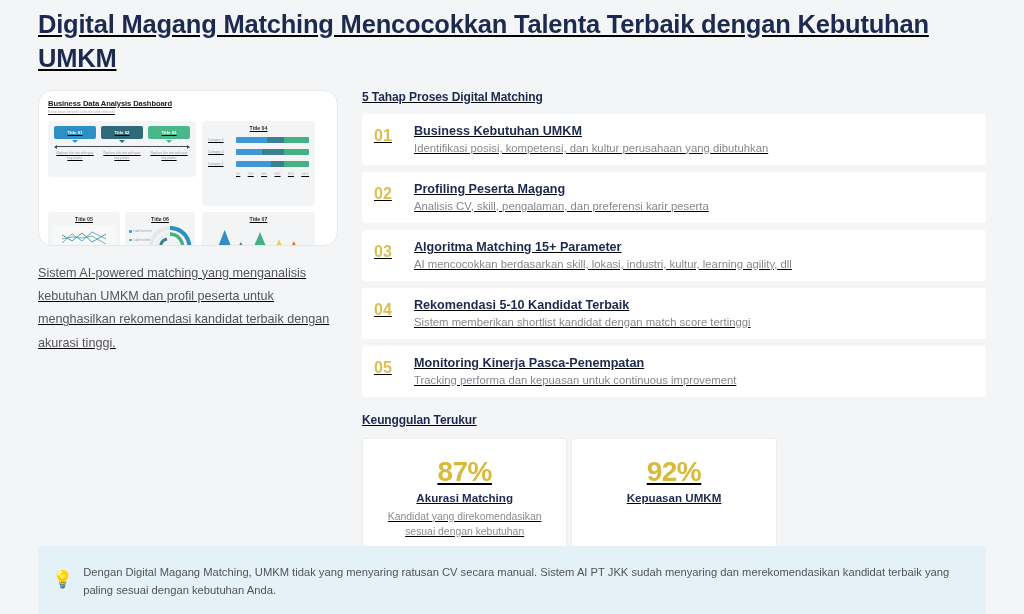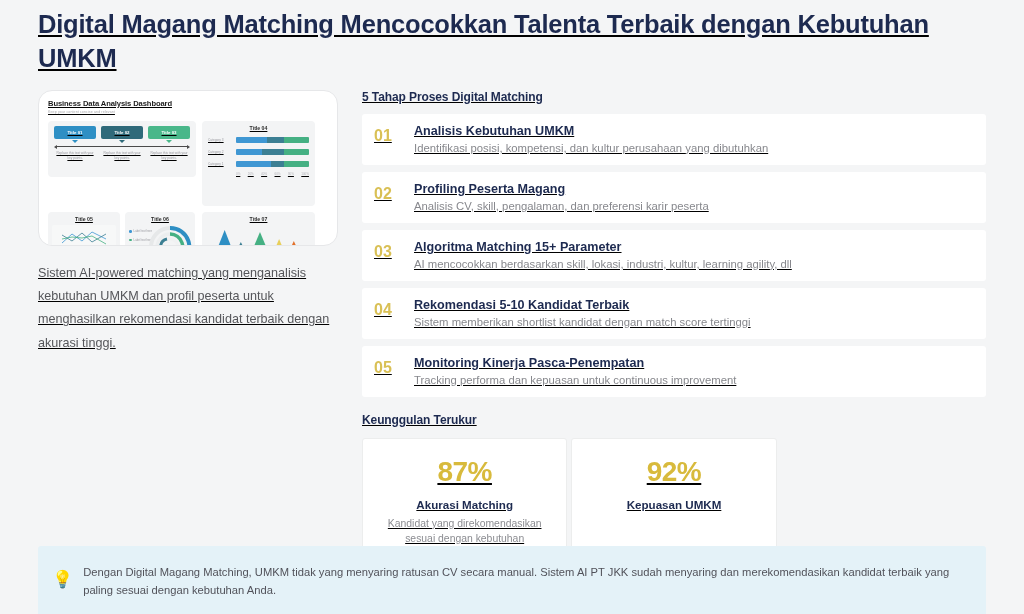--- a/index.html
+++ b/index.html
@@ -97,21 +97,21 @@
     display: flex; align-items: flex-start; gap: 14px;
   }
   .step-num { color: #d9c055; font-size: 16px; font-weight: bold; width: 26px; flex: 0 0 26px; padding-top: 3px; }
   .step-title { color: #1d2a50; font-size: 12.6px; font-weight: bold; }
   .step-desc { color: #87888d; font-size: 11.3px; margin-top: 4px; }
 
   .stats { margin-top: 11px; display: grid; grid-template-columns: repeat(3, 1fr); gap: 4px; }
   .stat { background: #ffffff; border: 1px solid #eceded; border-radius: 3px;
           padding: 17px 12px 16px; text-align: center; }
   .stat-value { color: #d8ba3c; font-size: 28px; font-weight: bold; letter-spacing: -0.5px; }
-  .stat-label { color: #1d2a50; font-size: 11.6px; font-weight: bold; margin-top: 10px; }
+  .stat-label { color: #1d2a50; font-size: 11.6px; font-weight: bold; margin-top: 3px; }
   .stat-desc { color: #8b8c91; font-size: 10.4px; line-height: 1.45; margin-top: 5px; }
 
   
   .banner {
     position: absolute; left: 38px; right: 38px; top: 546px; height: 72px;
     background: #e4f2f8; border-radius: 3px;
     display: flex; align-items: flex-start; gap: 10px; padding: 11px 16px 0 14px;
   }
   .bulb { font-size: 17px; line-height: 1; padding-top: 14px; color: #e2c23f; }
   .banner-title { color: #1d2a50; font-size: 12.4px; font-weight: bold; }
@@ -249,21 +249,21 @@
     </div>
 
     <div class="col-right">
 
       <h2 class="sec-heading">5 Tahap Proses Digital Matching</h2>
 
       <div class="steps">
         <div class="step">
           <div class="step-num">01</div>
           <div>
-            <div class="step-title">Analisis Kebutuhan UMKM</div>
+            <div class="step-title">Business Kebutuhan UMKM</div>
             <div class="step-desc">Identifikasi posisi, kompetensi, dan kultur perusahaan yang dibutuhkan</div>
           </div>
         </div>
         <div class="step">
           <div class="step-num">02</div>
           <div>
             <div class="step-title">Profiling Peserta Magang</div>
             <div class="step-desc">Analisis CV, skill, pengalaman, dan preferensi karir peserta</div>
           </div>
         </div>

